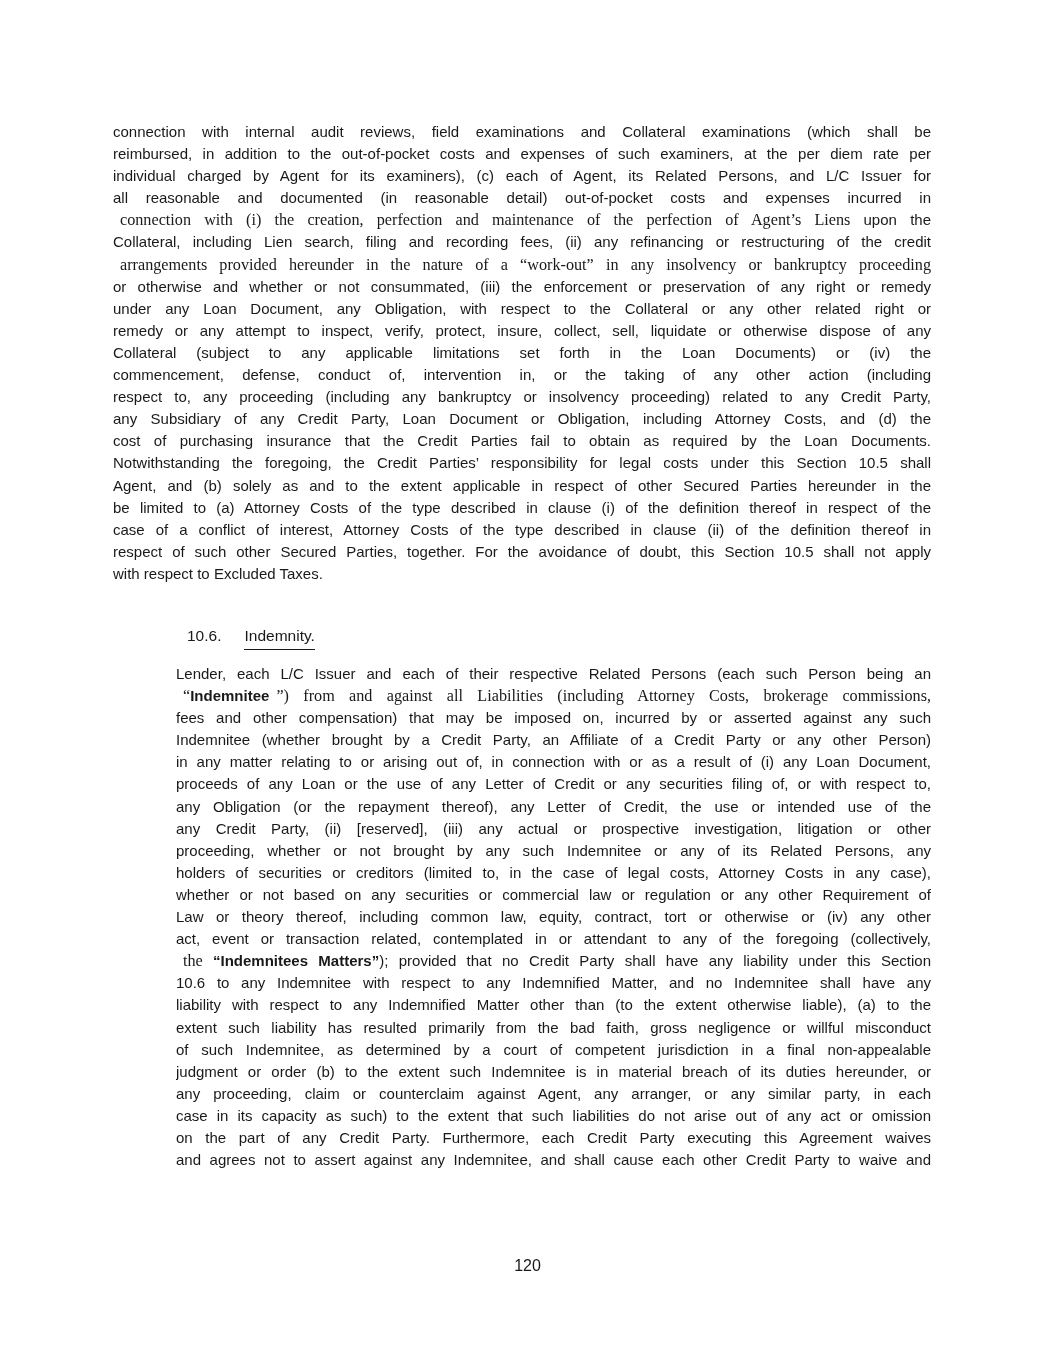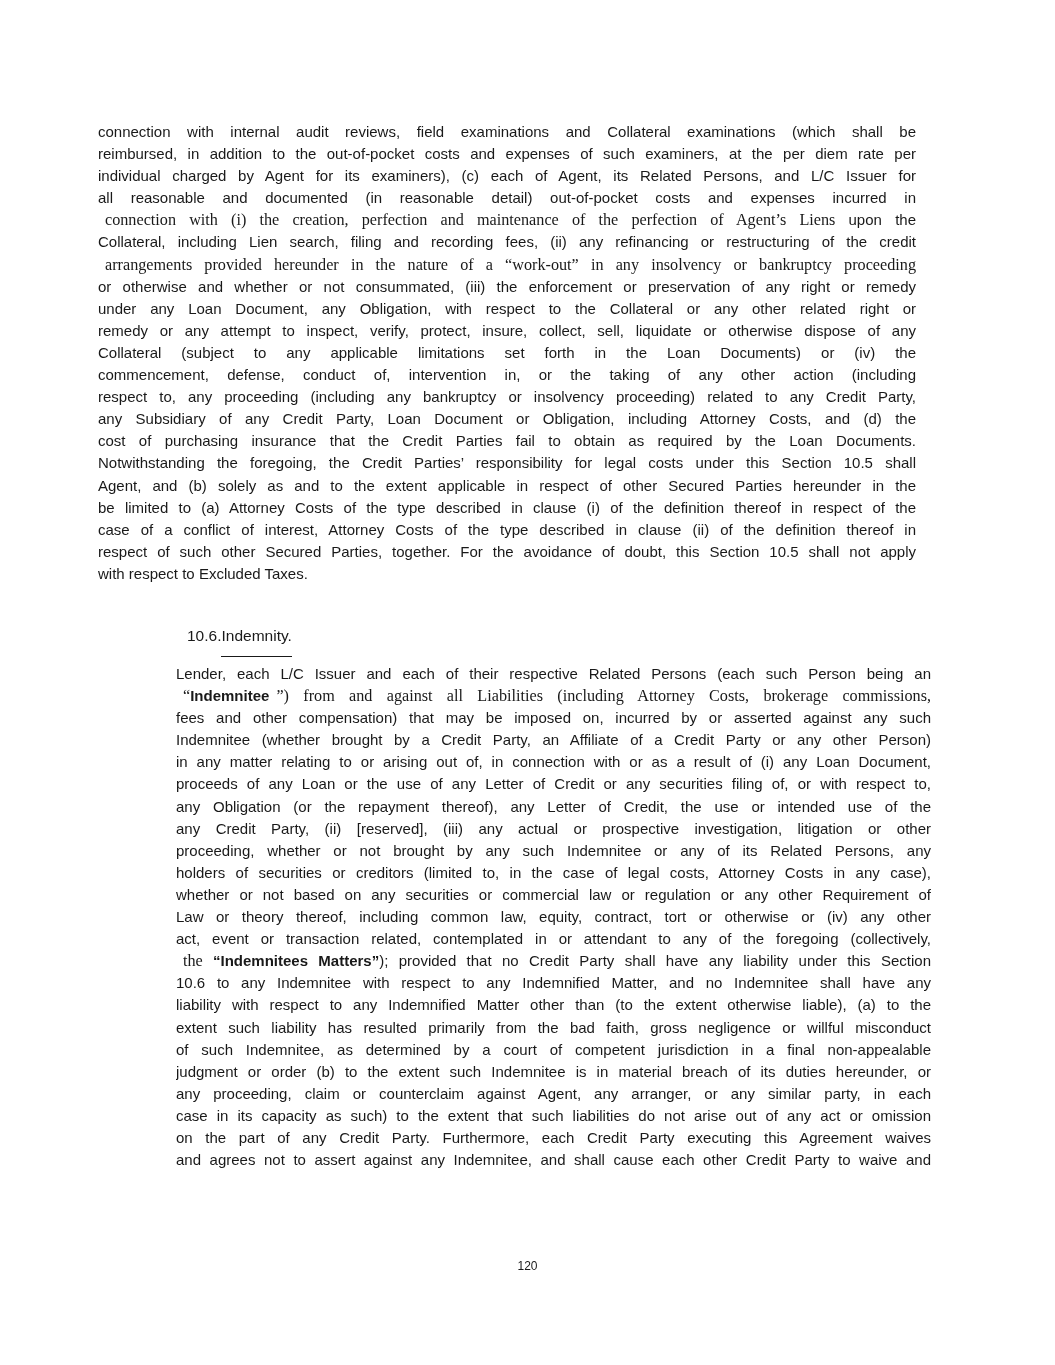--- a/index.html
+++ b/index.html
@@ -45,34 +45,35 @@
   }
   .section-heading {
     position: absolute;
     left: 187px;
     top: 625px;
     font-size: 15.5px;
     line-height: 22.1px;
     white-space: nowrap;
   }
   .section-title {
+    margin-left: 23px;
     border-bottom: 1.6px solid #191919;
-    padding-bottom: 12px;
+    padding-bottom: 5px;
   }
   .page-number {
     position: absolute;
     left: 0;
     top: 1255px;
     width: 1055px;
     text-align: center;
-    font-size: 12px;
+    font-size: 16px;
     line-height: 22px;
   }
   #para-costs {
-    left: 98px;
+    left: 113px;
     top: 121px;
     width: 818px;
   }
   #para-indemnity-a {
     left: 176px;
     top: 663px;
     width: 755px;
   }
 </style>
 </head>

